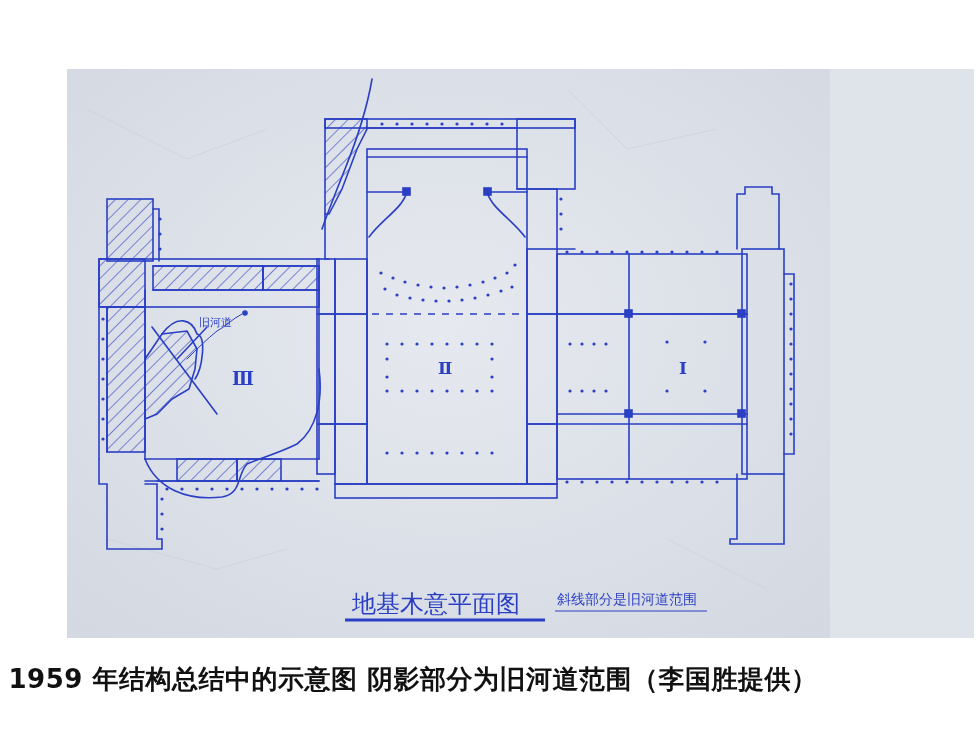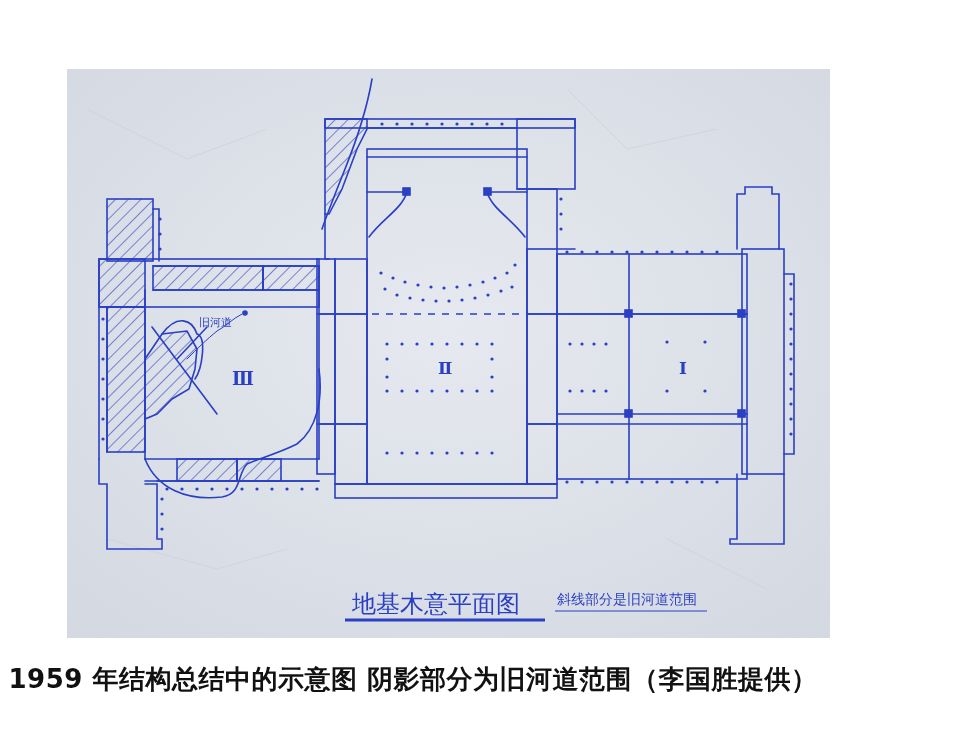--- a/index.html
+++ b/index.html
@@ -1,21 +1,21 @@
 <!DOCTYPE html>
 <html><head>
 <meta charset="utf-8">
 <style>
   html, body { margin: 0; padding: 0; }
   body {
     width: 976px; height: 750px; background: #ffffff; position: relative; overflow: hidden;
     font-family: "DejaVu Sans", sans-serif;
   }
   .photo {
-    position: absolute; left: 67px; top: 69px; width: 763px; height: 569px;
+    position: absolute; left: 67px; top: 69px; width: 907px; height: 569px;
     background: #dfe3ea;
     overflow: hidden;
   }
   .photo svg { position: absolute; left: 0; top: 0; }
   .caption {
     position: absolute; left: 0; top: 662px; width: 826px; text-align: center;
     font-family: "DejaVu Sans", sans-serif; font-weight: bold; font-size: 26px;
     color: #111111; letter-spacing: 0.5px;
   }
 </style>

